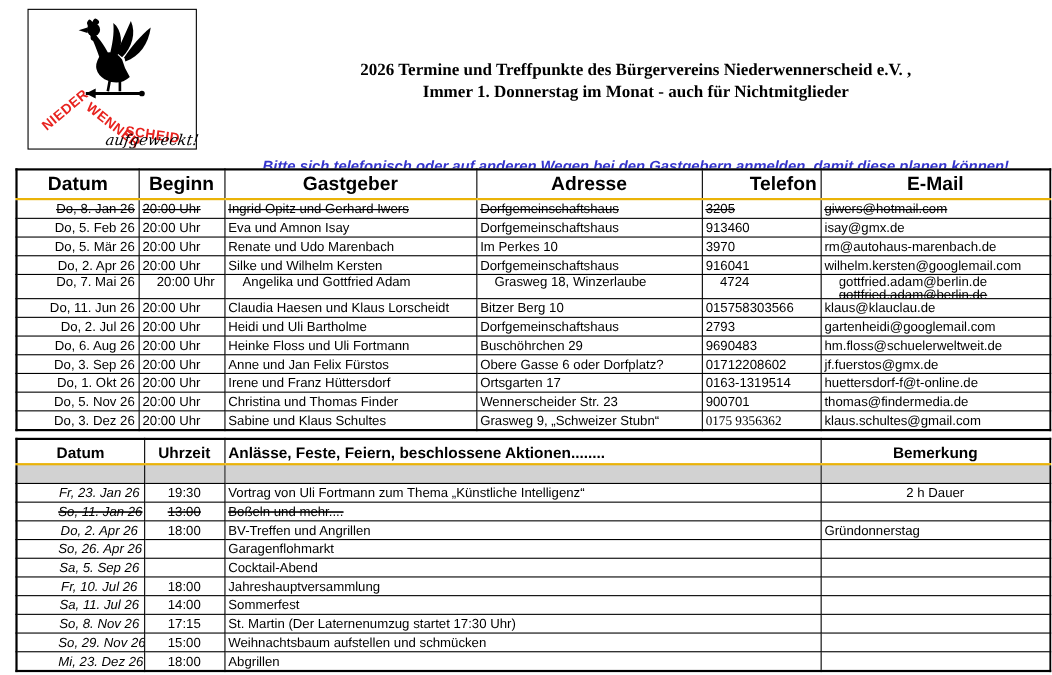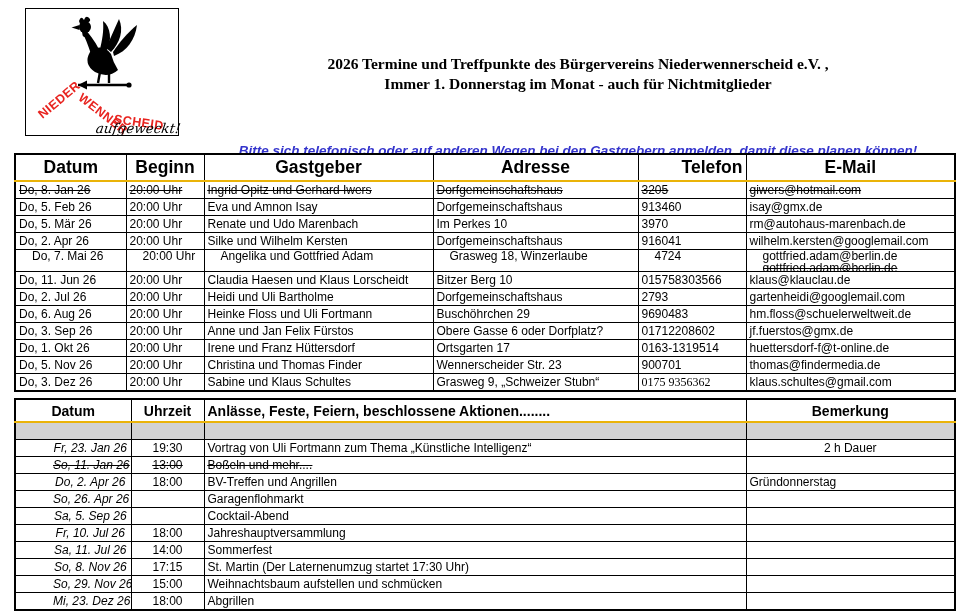--- a/index.html
+++ b/index.html
@@ -36,21 +36,21 @@
   #t1 tbody td{font-size:12px;height:16px;line-height:13px;}
   #t2 tbody td{font-size:12px;height:16px;line-height:13px;}
   .al-c{text-align:center;}
   .al-r{text-align:right;margin-top:12px;}
   .al-l{text-align:left;margin-top:28px;}
   tr.struck td, .struck{text-decoration:line-through;}
   .it{}
   .serif{font-family:"Liberation Serif",serif;font-size:11.5px;}
   #t2 tbody td.c-datum{font-style:italic;text-align:center;padding-left:37px;}
   #t2 tbody td.c-uhrzeit{text-align:center;}
-  #t1 tbody td.c-datum{text-align:left;}
+  #t1 tbody td.c-datum{text-align:right;}
   tr.spacer td{height:8px;background:#d2d2d2;padding:0;}
   tr.tall td{height:24px;vertical-align:top;padding-left:16px;}
   .email-stack{height:21px;overflow:hidden;line-height:12px;}
 </style>
 </head>
 <body>
 
 <div id="page">
 
   <div id="logo">

